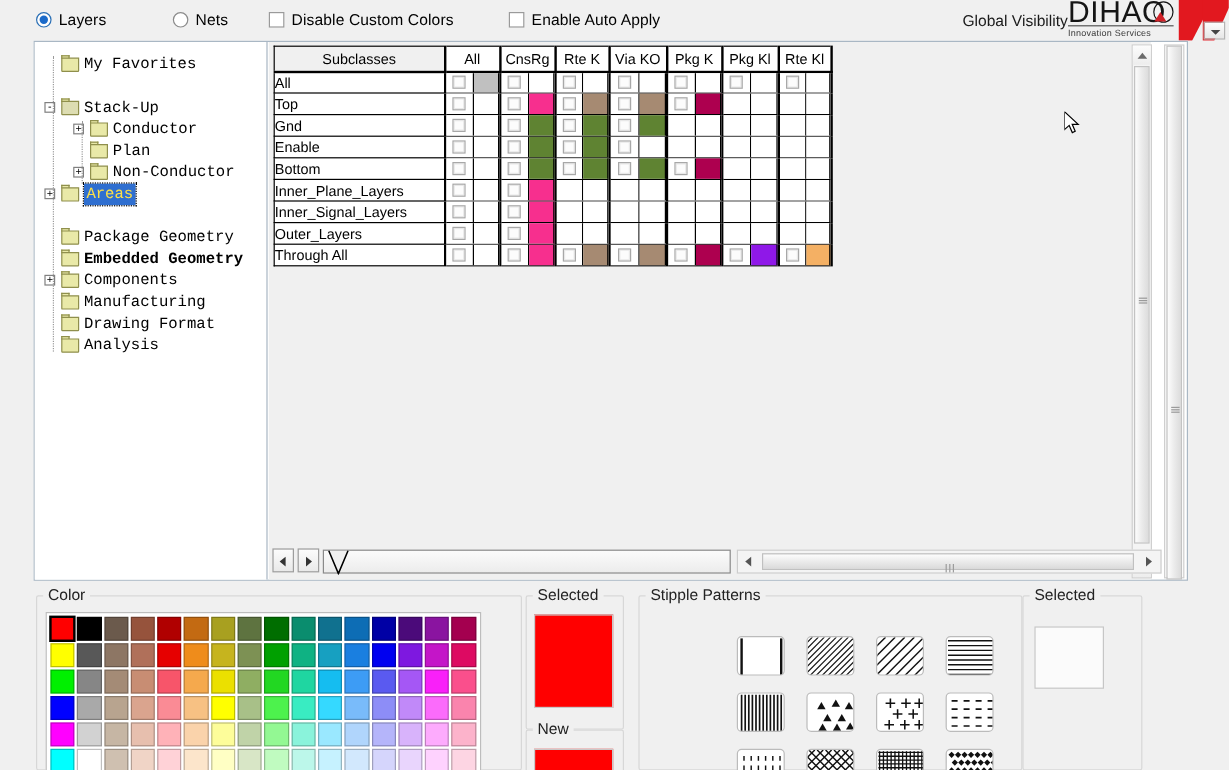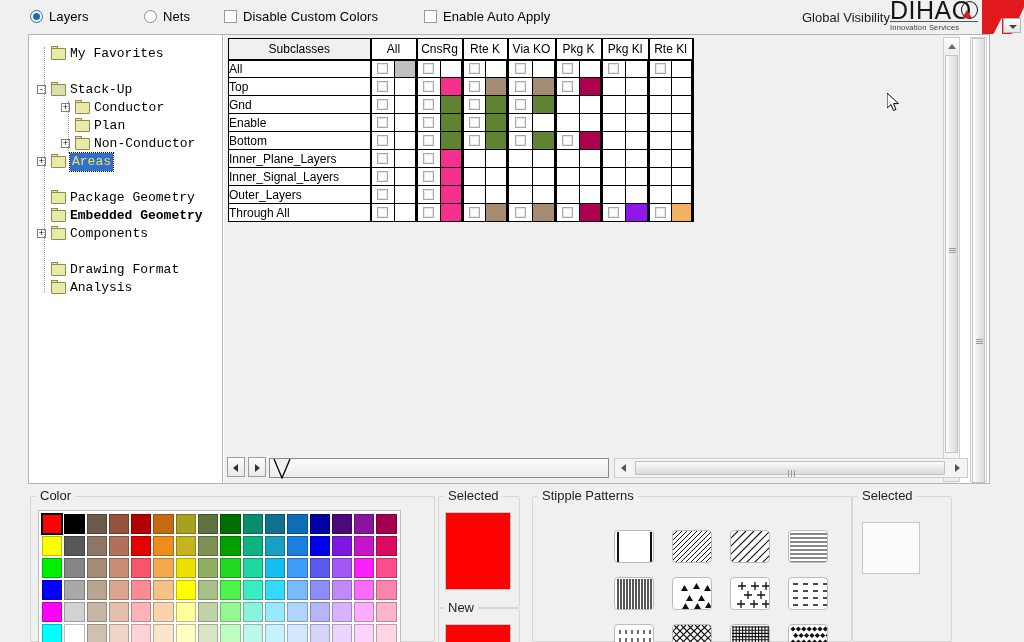--- a/index.html
+++ b/index.html
@@ -366,20 +366,27 @@
           </span>
           <span class="lbl" style="left: 41px; font-weight: bold;">Embedded Geometry</span>
         </div>
         <div class="tnode" style="top: 190px; position: absolute; left: 0px; width: 194px;">
           <span class="exp" style="left: 8px;">+</span>
           <span class="folder" style="left: 22px;">
             <span class="tab"></span>
             <span class="back"></span>
           </span>
           <span class="lbl" style="left: 41px;">Components</span>
+        </div>
+        <div class="tnode" style="top: 208px; position: absolute; left: 0px; width: 194px;">
+          <span class="folder" style="left: 22px;">
+            <span class="tab"></span>
+            <span class="back"></span>
+          </span>
+          <span class="lbl" style="left: 41px;">Manufacturing</span>
         </div>
         <div class="tnode" style="top: 226px; position: absolute; left: 0px; width: 194px;">
           <span class="folder" style="left: 22px;">
             <span class="tab"></span>
             <span class="back"></span>
           </span>
           <span class="lbl" style="left: 41px;">Drawing Format</span>
         </div>
         <div class="tnode" style="top: 244px; position: absolute; left: 0px; width: 194px;">
           <span class="folder" style="left: 22px;">

